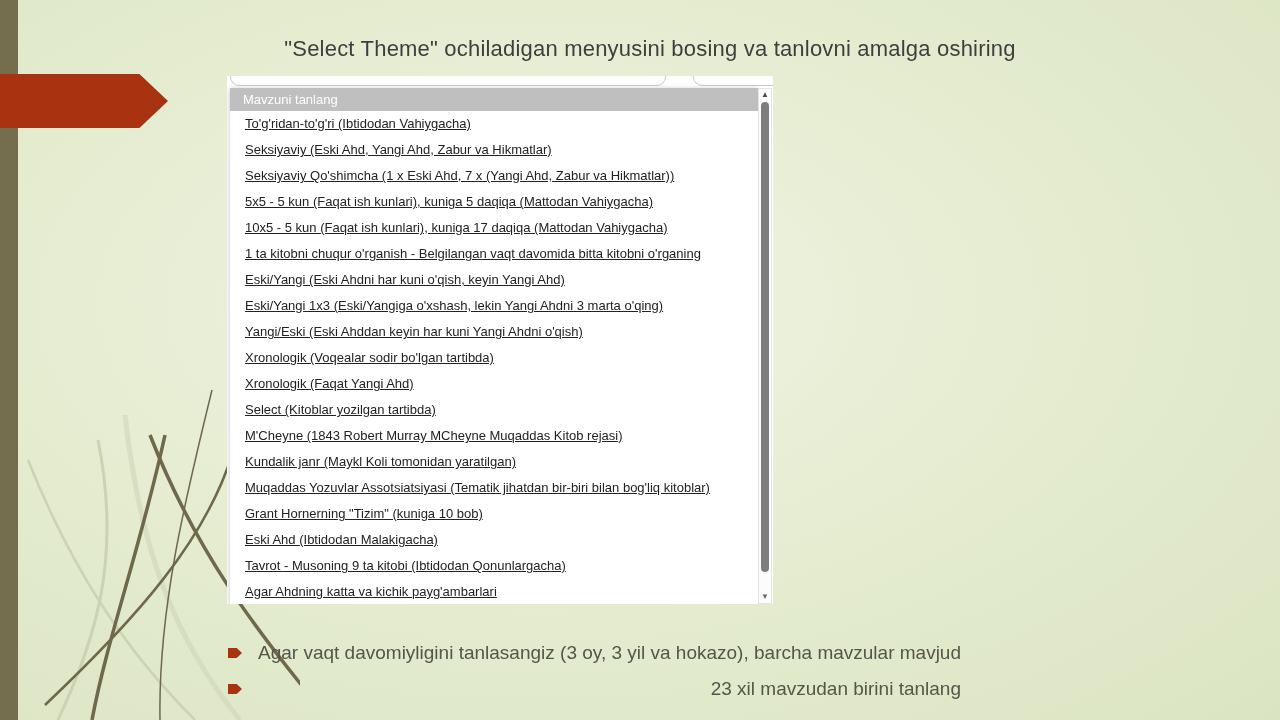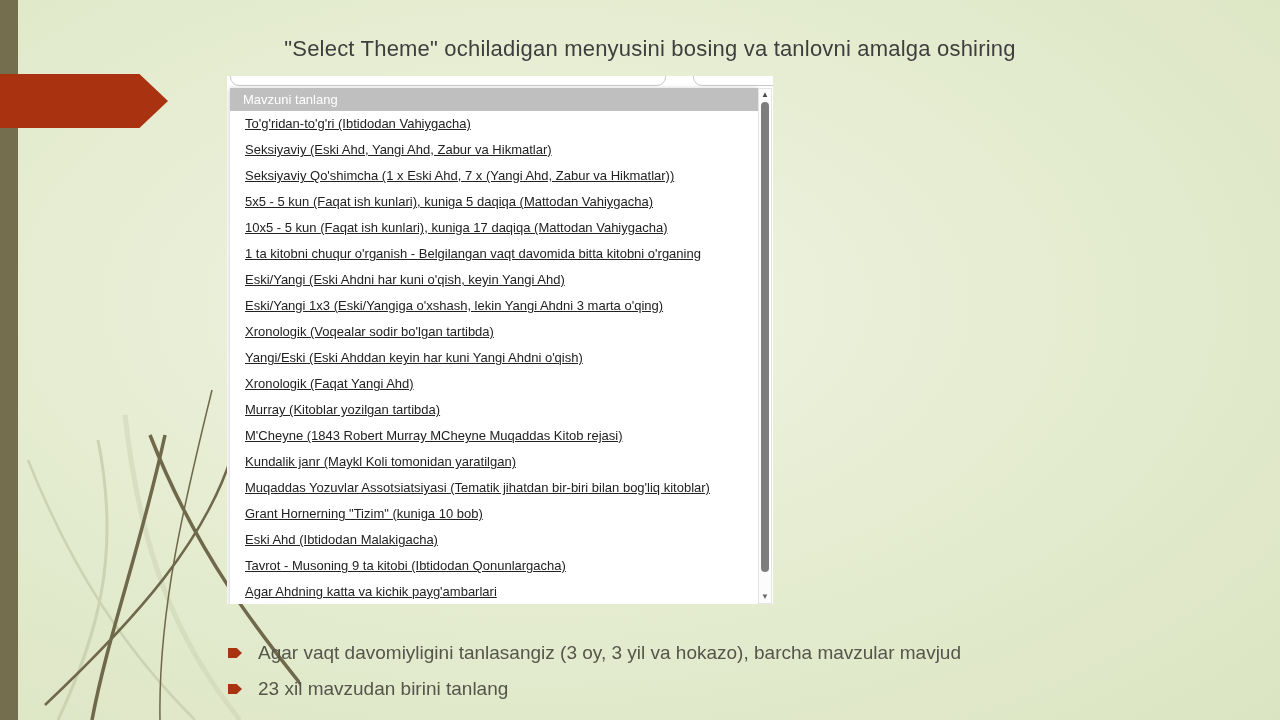--- a/index.html
+++ b/index.html
@@ -68,21 +68,21 @@
   }
   .scroll-up { top:0; }
   .scroll-down { bottom:0; color:#6a6a6a; }
   .scroll-thumb {
     position:absolute; left:2px; top:13px; width:8px; height:470px;
     background:#7d7d7d; border-radius:4px;
   }
 
   
   .bullets { position:absolute; left:228px; top:641px; list-style:none; }
-  .bullet-row { display:flex; align-items:center; height:24px; margin-bottom:12px; }
+  .bullet-row { display:flex; align-items:center; height:24px; margin-bottom:12px;justify-content:space-between; }
   .bullet-icon {
     width:14px; height:10px; background:#a93310; margin-right:16px; flex:0 0 auto;
     clip-path: polygon(0 0, 62% 0, 100% 50%, 62% 100%, 0 100%);
   }
   .bullet-text { font-size:19px; color:#55554a; white-space:nowrap; }
 </style>
 </head>
 <body>
 
 <div>
@@ -110,24 +110,24 @@
     <div class="listbox">
       <div class="list-header">Mavzuni tanlang</div>
       <div class="list-row">To'g'ridan-to'g'ri (Ibtidodan Vahiygacha)</div>
       <div class="list-row">Seksiyaviy (Eski Ahd, Yangi Ahd, Zabur va Hikmatlar)</div>
       <div class="list-row">Seksiyaviy Qo'shimcha (1 x Eski Ahd, 7 x (Yangi Ahd, Zabur va Hikmatlar))</div>
       <div class="list-row">5x5 - 5 kun (Faqat ish kunlari), kuniga 5 daqiqa (Mattodan Vahiygacha)</div>
       <div class="list-row">10x5 - 5 kun (Faqat ish kunlari), kuniga 17 daqiqa (Mattodan Vahiygacha)</div>
       <div class="list-row">1 ta kitobni chuqur o'rganish - Belgilangan vaqt davomida bitta kitobni o'rganing</div>
       <div class="list-row">Eski/Yangi (Eski Ahdni har kuni o'qish, keyin Yangi Ahd)</div>
       <div class="list-row">Eski/Yangi 1x3 (Eski/Yangiga o'xshash, lekin Yangi Ahdni 3 marta o'qing)</div>
+      <div class="list-row">Yangi/Eski (Eski Ahddan keyin har kuni Yangi Ahdni o'qish)</div>
       <div class="list-row">Xronologik (Voqealar sodir bo'lgan tartibda)</div>
-      <div class="list-row">Yangi/Eski (Eski Ahddan keyin har kuni Yangi Ahdni o'qish)</div>
       <div class="list-row">Xronologik (Faqat Yangi Ahd)</div>
-      <div class="list-row">Murray (Kitoblar yozilgan tartibda)</div>
+      <div class="list-row">Select (Kitoblar yozilgan tartibda)</div>
       <div class="list-row">M'Cheyne (1843 Robert Murray MCheyne Muqaddas Kitob rejasi)</div>
       <div class="list-row">Kundalik janr (Maykl Koli tomonidan yaratilgan)</div>
       <div class="list-row">Muqaddas Yozuvlar Assotsiatsiyasi (Tematik jihatdan bir-biri bilan bog'liq kitoblar)</div>
       <div class="list-row">Grant Hornerning "Tizim" (kuniga 10 bob)</div>
       <div class="list-row">Eski Ahd (Ibtidodan Malakigacha)</div>
       <div class="list-row">Tavrot - Musoning 9 ta kitobi (Ibtidodan Qonunlargacha)</div>
       <div class="list-row">Agar Ahdning katta va kichik payg'ambarlari</div>
     </div>
 
     <div class="scrollbar">

